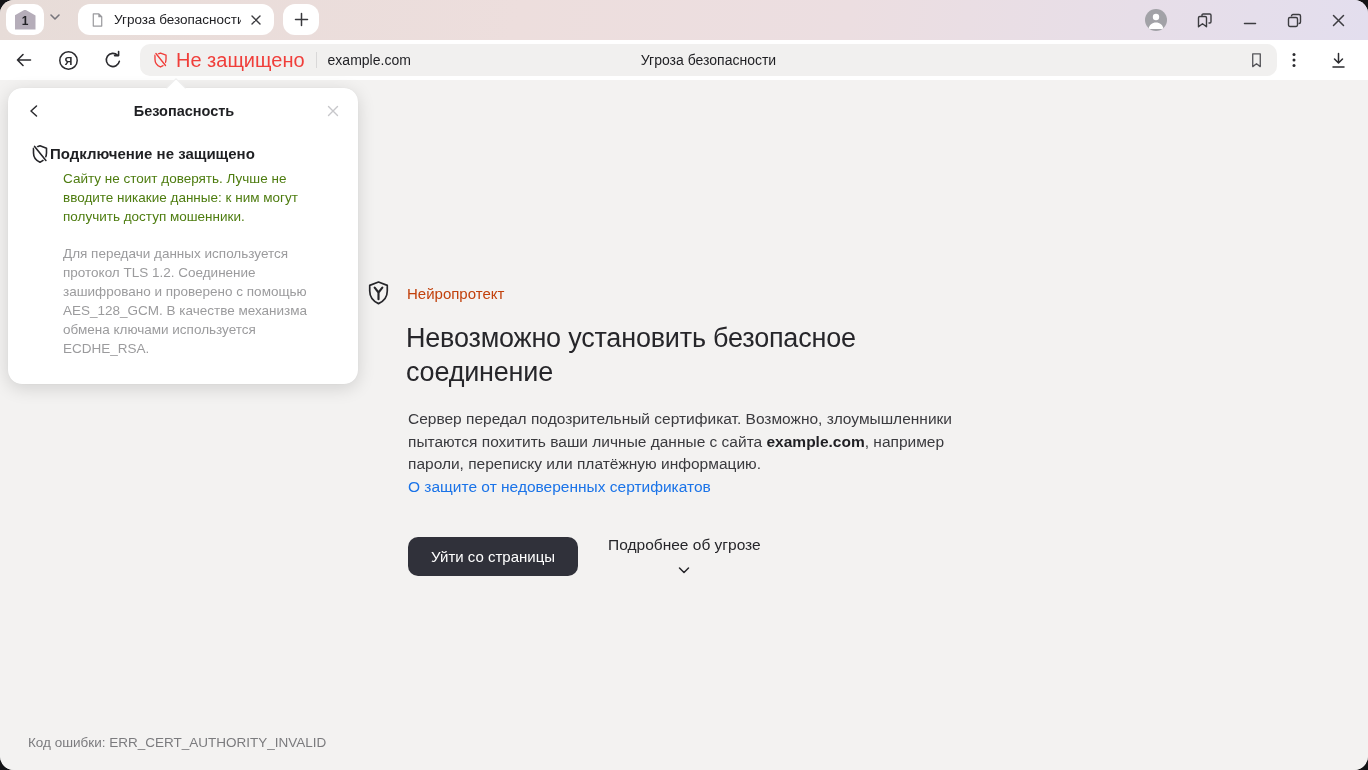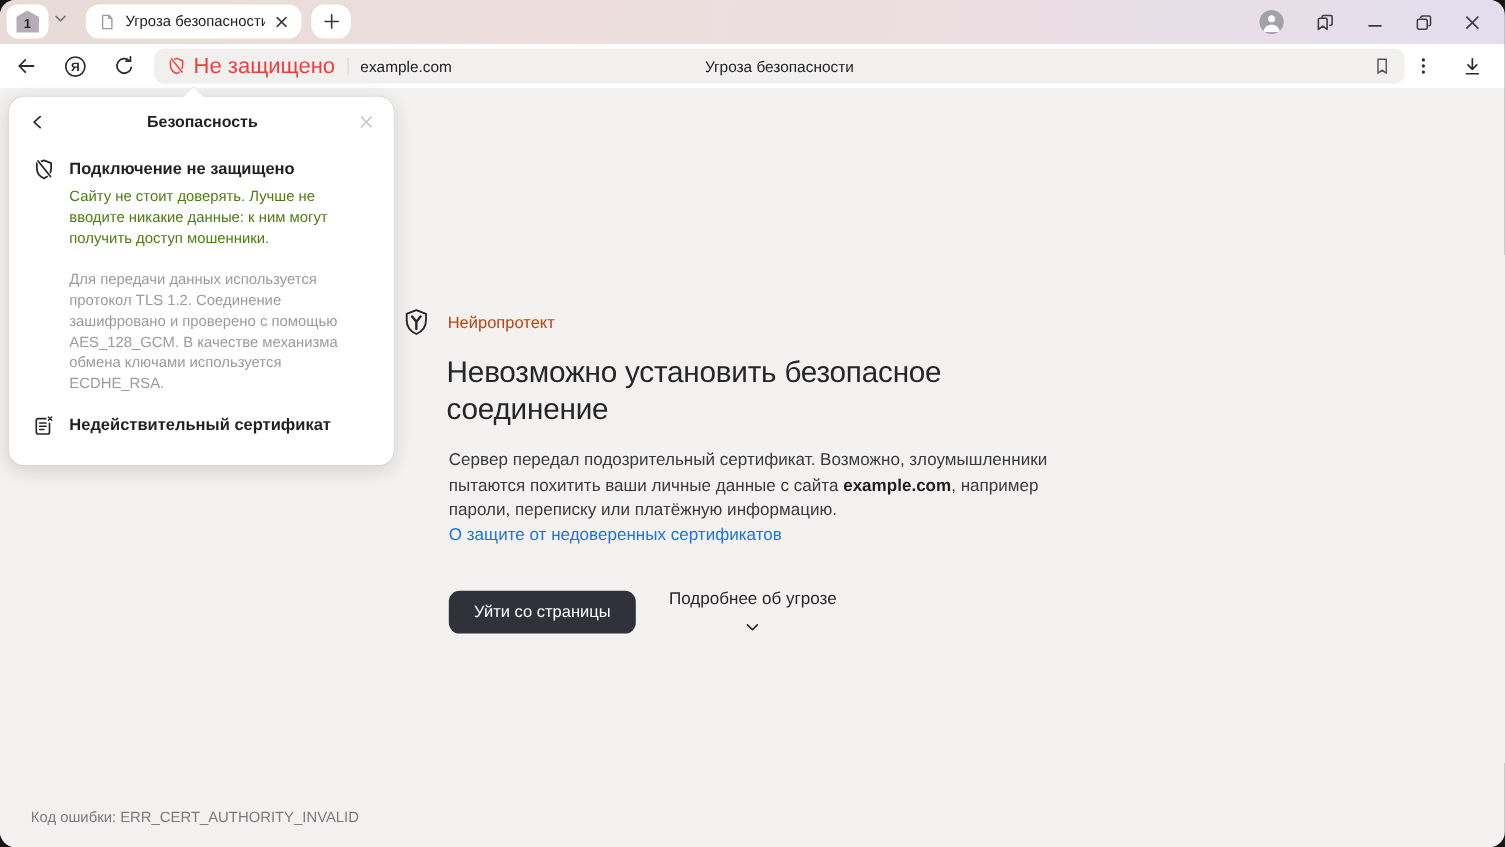--- a/index.html
+++ b/index.html
@@ -30,21 +30,21 @@
   .toolbar-right { position:absolute; right:0; top:0; height:40px; display:flex; align-items:center; gap:28px; padding-right:20px; }
 
   
   .page { position:relative; height:690px; background:#f3f2f1; }
 
   
   .panel { position:absolute; left:8px; top:8px; width:350px; border-radius:14px; background:#fff; box-shadow:0 4px 18px rgba(0,0,0,.14), 0 0 1px rgba(0,0,0,.08); padding-bottom:26px; z-index:5; }
   .panel-arrow { position:absolute; left:161px; top:-7px; width:14px; height:14px; background:#fff; transform:rotate(45deg); border-top:1px solid rgba(0,0,0,.07); border-left:1px solid rgba(0,0,0,.07); }
   .panel-header { display:flex; align-items:center; padding:15px 18px 6px 18px; }
   .panel-title { flex:1; text-align:center; font-size:14.5px; font-weight:bold; color:#1f2023; }
-  .panel-item { display:flex; gap:13px; padding:0 20px 0 22px; margin-top:20px; cursor:pointer; }
+  .panel-item { display:flex; padding:0 20px 0 22px; margin-top:20px; cursor:pointer; }
   .panel-item .icon { flex:0 0 20px; margin-top:-1px; }
   .panel-item-title { font-size:15px; font-weight:bold; color:#1f2023; }
   .panel-desc { font-size:13.5px; line-height:19px; color:#4d7c0f; padding:5px 18px 0 55px; max-width:340px; }
   .panel-desc2 { font-size:13.5px; line-height:19px; color:#9b9b9d; padding:18px 18px 0 55px; }
 
   
   .main { position:absolute; left:365px; top:200px; width:660px; }
   .brand-row { display:flex; align-items:center; gap:15px; }
   .brand-label { font-size:15px; color:#c2410c; }
   .main-heading { margin:14px 0 0 41px; max-width:530px; font-size:27px; line-height:34px; font-weight:400; color:#26262a; letter-spacing:-0.2px; }
@@ -204,31 +204,20 @@
               <path d="M10 1.8L3.5 4.3V9c0 4.7 3 7.7 6.5 9.2 3.5-1.5 6.5-4.5 6.5-9.2V4.3z" fill="none" stroke="#26262a" stroke-width="1.6" stroke-linejoin="round"></path>
               <path d="M4.6 2.4l11.3 14.1" stroke="#ffffff" stroke-width="3.4"></path>
               <path d="M4.6 2.4l11.3 14.1" stroke="#26262a" stroke-width="1.6" stroke-linecap="round"></path>
             </svg>
         </span>
         <span class="panel-item-title">Подключение не защищено</span>
       </div>
       <div class="panel-desc">Сайту не стоит доверять. Лучше не вводите никакие данные: к ним могут получить доступ мошенники.</div>
       <div class="panel-desc2">Для передачи данных используется протокол TLS 1.2. Соединение зашифровано и проверено с помощью AES_128_GCM. В качестве механизма обмена ключами используется ECDHE_RSA.</div>
 
-      <div class="panel-item">
-        <span class="icon">
-          <svg width="20" height="20" viewBox="0 0 20 20">
-              <rect x="3" y="3.5" width="12" height="14" rx="1.8" fill="none" stroke="#26262a" stroke-width="1.5"></rect>
-              <path d="M6 7.5h6M6 10.5h6M6 13.5h4" stroke="#26262a" stroke-width="1.4" stroke-linecap="round"></path>
-              <rect x="12.2" y="0.8" width="7" height="6.4" fill="#ffffff"></rect>
-              <path d="M14 2l3 3M17 2l-3 3" stroke="#26262a" stroke-width="1.3" stroke-linecap="round"></path>
-            </svg>
-        </span>
-        <span class="panel-item-title">Недействительный сертификат</span>
-      </div>
     </div>
 
     <div class="main">
       <div class="brand-row">
         <span class="icon">
           <svg width="27" height="27" viewBox="0 0 24 24">
               <path d="M12 1.8L4.2 4.8v5c0 5.6 3.6 9.3 7.8 11.2 4.2-1.9 7.8-5.6 7.8-11.2v-5z" fill="none" stroke="#26262a" stroke-width="1.5" stroke-linejoin="round"></path>
               <path d="M8.6 6.8l3.4 4.3 3.4-4.3M12 11v6" fill="none" stroke="#26262a" stroke-width="1.9" stroke-linecap="round" stroke-linejoin="round"></path>
             </svg>
         </span>

